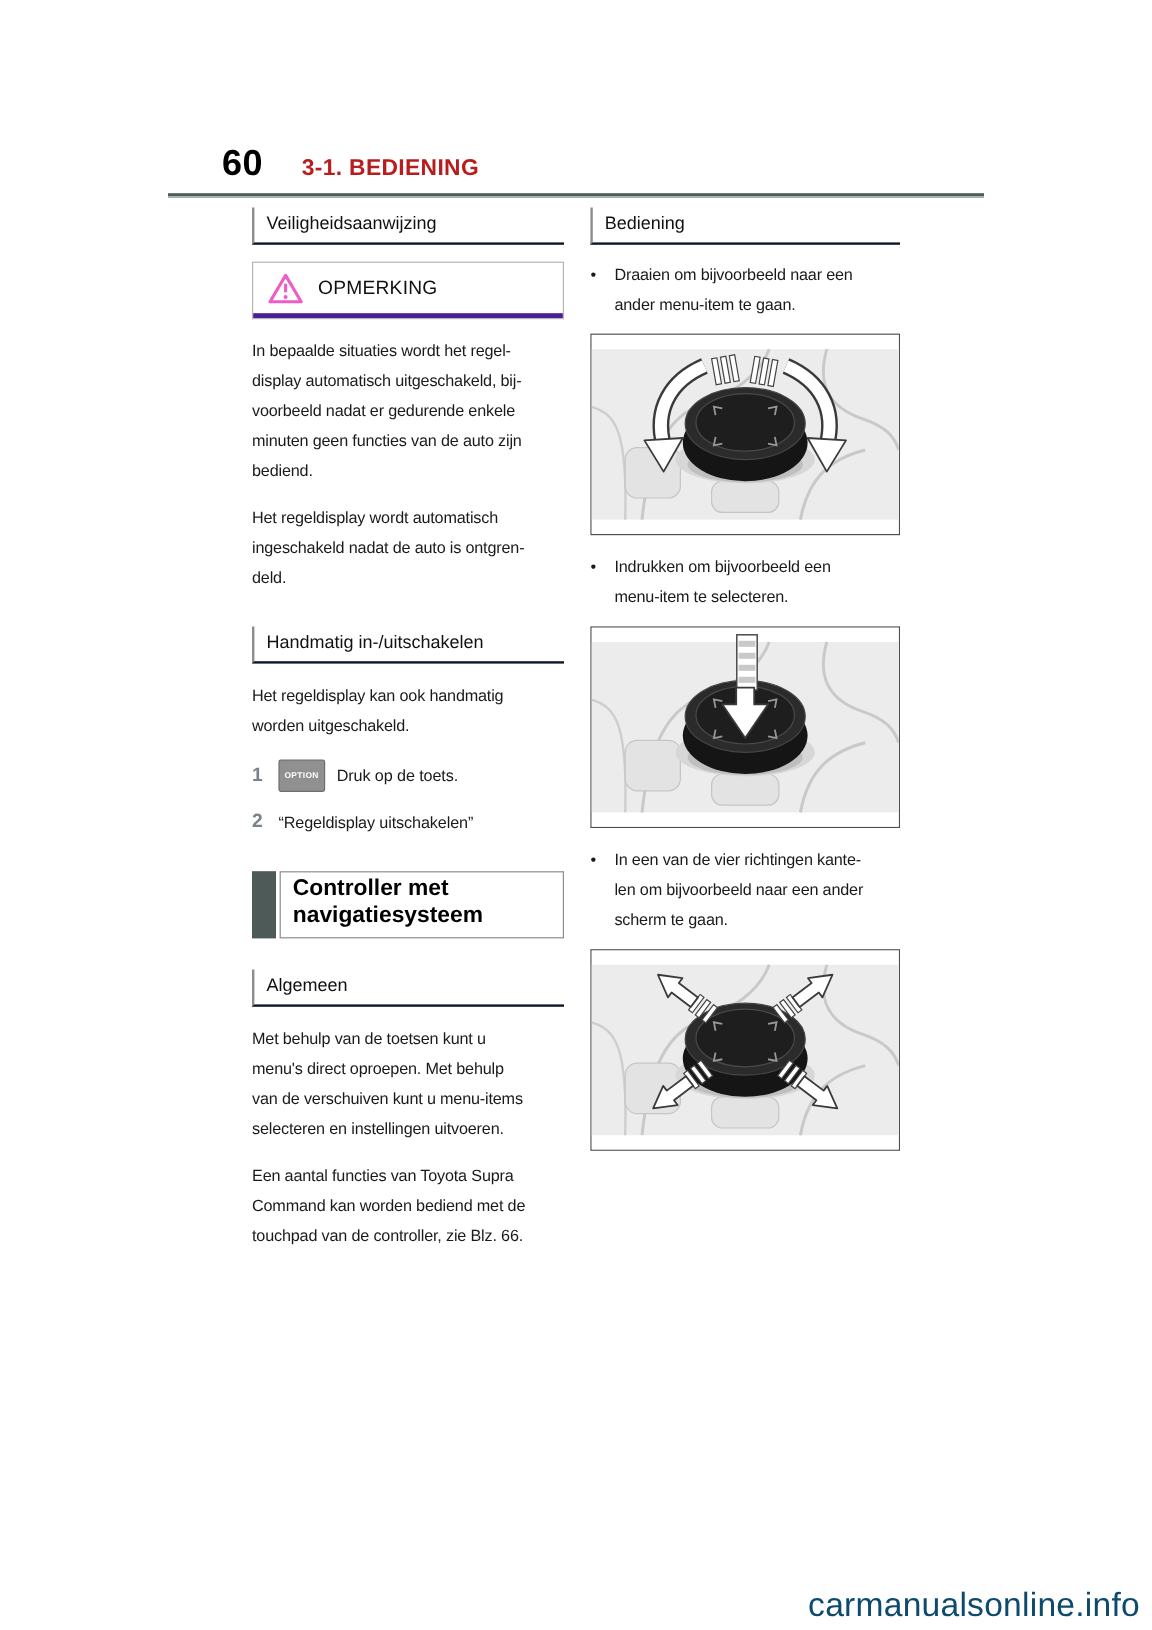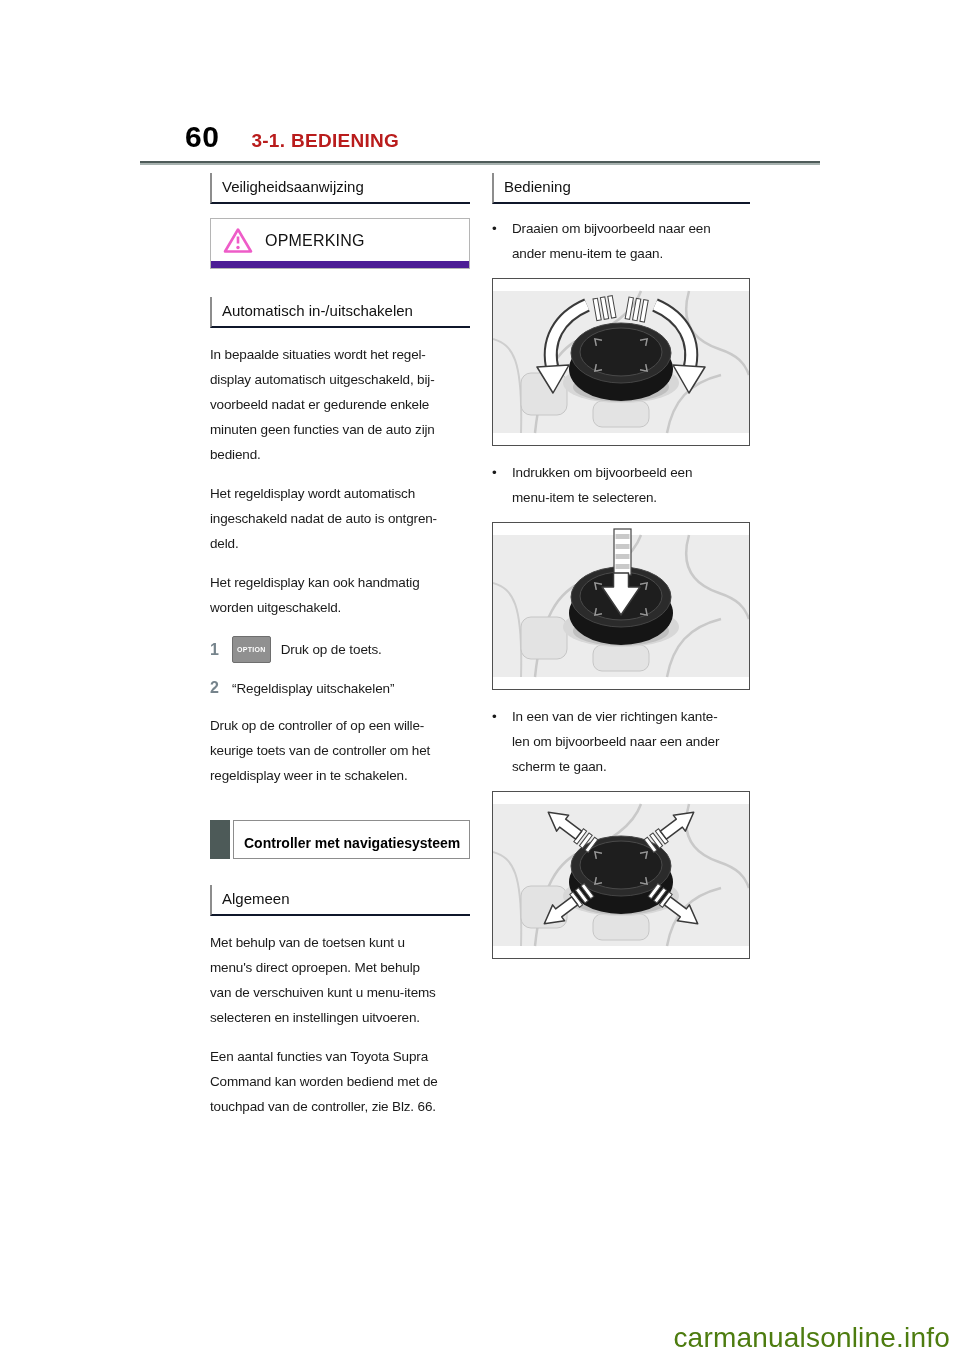--- a/index.html
+++ b/index.html
@@ -27,21 +27,21 @@
   .subheading {
     border-left:2px solid #8d8d8d;
     border-bottom:2px solid #0f172a;
     padding:5px 0 7px 10px;
     font-size:15px; color:#111;
     margin-top:28px;
   }
   .subheading.first { margin-top:2px; }
   
   .notice-box { border:1px solid #b5b5b5; margin-top:14px; }
-  .notice-head { display:flex; align-items:center; gap:12px; padding:8px 10px 7px 12px; border-bottom:7px solid #4c1d95; }
+  .notice-head { display:flex; align-items:center; gap:12px; padding:8px 10px 7px 12px; border-bottom:4px solid #4c1d95; }
   .warn-tri svg { display:block; }
   .notice-title { font-size:16px; color:#111; letter-spacing:0.2px; }
   .notice-body {
     padding:8px 8px 10px 8px;
     font-size:12px; line-height:19px; letter-spacing:-0.1px;
     white-space:pre-line; color:#1a1a1a;
   }
   
   .body {
     margin:14px 0 12px 0;
@@ -54,37 +54,37 @@
   .option-key {
     background:#909090; border:1px solid #6e6e6e; border-radius:2px;
     color:#ffffff; font-size:7px; font-weight:bold; letter-spacing:0.3px;
     min-width:26px; text-align:center; padding:9px 4px; margin-right:10px; flex:none;
   }
   
   .section-header { display:flex; align-items:stretch; margin:32px 0 26px 0; }
   .section-square { width:20px; background:#4d5a58; margin-right:3px; flex:none; }
   .section-box {
     flex:1; border:1px solid #8d8d8d; background:#fff;
-    font-weight:bold; font-size:14px; color:#000;
-    padding:14px 4px 7px 10px; letter-spacing:0;
+    font-weight:bold; font-size:19px; color:#000;
+    padding:3px 4px 7px 10px; letter-spacing:0;
     display:flex; align-items:center;
   }
   
   .bullet { display:flex; margin:12px 0 12px 0; font-size:13.5px; line-height:25px; letter-spacing:-0.15px; }
   .bullet-marker { width:20px; flex:none; }
   .bullet-text { white-space:pre-line; }
   figure.illus {
     width:256px; height:166px; margin:10px 0 14px 0; padding:0;
     border:1px solid #4f4f4f; background:#fff;
   }
   figure.illus svg { display:block; }
   
   .watermark {
     position:absolute; right:10px; bottom:4px;
-    font-size:28px; color:#4d7c0f; letter-spacing:0.2px;
+    font-size:28px; color:#0c4a6e; letter-spacing:0.2px;
   }
 </style>
 </head>
 <body>
 
 <div class="page">
 
   <div class="header">
     <span class="page-num">60</span>
     <span class="chapter">3-1. BEDIENING</span>
@@ -103,46 +103,43 @@
             <svg width="30" height="27" viewBox="0 0 30 27">
               <path d="M15 2.5 L28 24.5 H2 Z" fill="none" stroke="#ee5cc8" stroke-width="2.6" stroke-linejoin="round"></path>
               <line x1="15" y1="9.5" x2="15" y2="16.5" stroke="#ee5cc8" stroke-width="2.6"></line>
               <circle cx="15" cy="20.5" r="1.7" fill="#ee5cc8"></circle>
             </svg>
           </span>
           <span class="notice-title">OPMERKING</span>
         </div>
       </div>
 
-      <div class="subheading">Automatisch in-/uitschakelen</div>
       <p class="body">In bepaalde situaties wordt het regel-
 display automatisch uitgeschakeld, bij-
 voorbeeld nadat er gedurende enkele
 minuten geen functies van de auto zijn
 bediend.</p>
       <p class="body">Het regeldisplay wordt automatisch
 ingeschakeld nadat de auto is ontgren-
 deld.</p>
 
+      <div class="subheading">Handmatig in-/uitschakelen</div>
       <p class="body">Het regeldisplay kan ook handmatig
 worden uitgeschakeld.</p>
 
       <div class="step">
         <span class="step-num">1</span>
         <span class="option-key">OPTION</span>
         <span class="step-text">Druk op de toets.</span>
       </div>
       <div class="step">
         <span class="step-num">2</span>
         <span class="step-text">“Regeldisplay uitschakelen”</span>
       </div>
 
-      <p class="body">Druk op de controller of op een wille-
-keurige toets van de controller om het
-regeldisplay weer in te schakelen.</p>
 
       <div class="section-header">
         <span class="section-square"></span>
         <span class="section-box">Controller met navigatiesysteem</span>
       </div>
 
       <div class="subheading first">Algemeen</div>
       <p class="body">Met behulp van de toetsen kunt u
 menu's direct oproepen. Met behulp
 van de verschuiven kunt u menu-items

